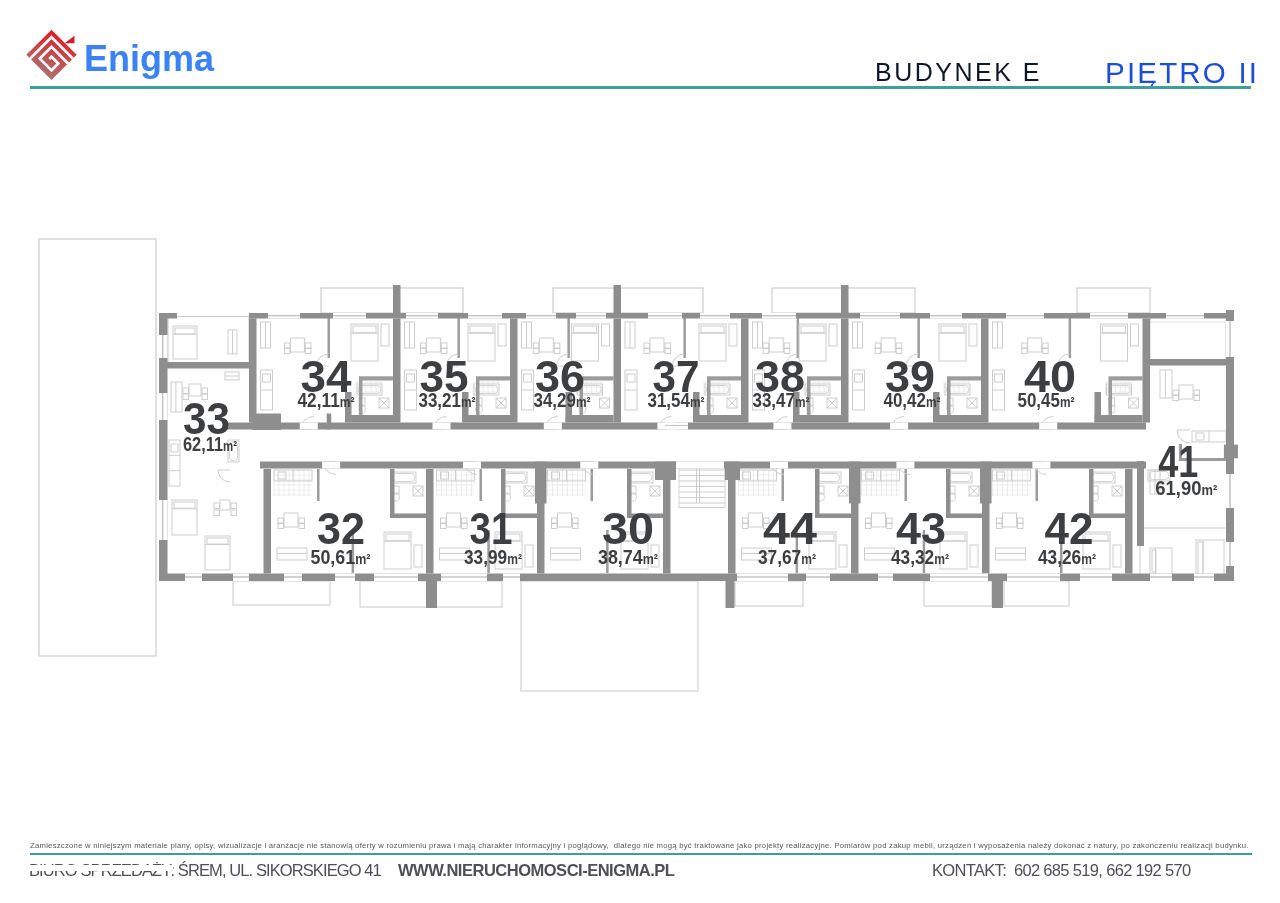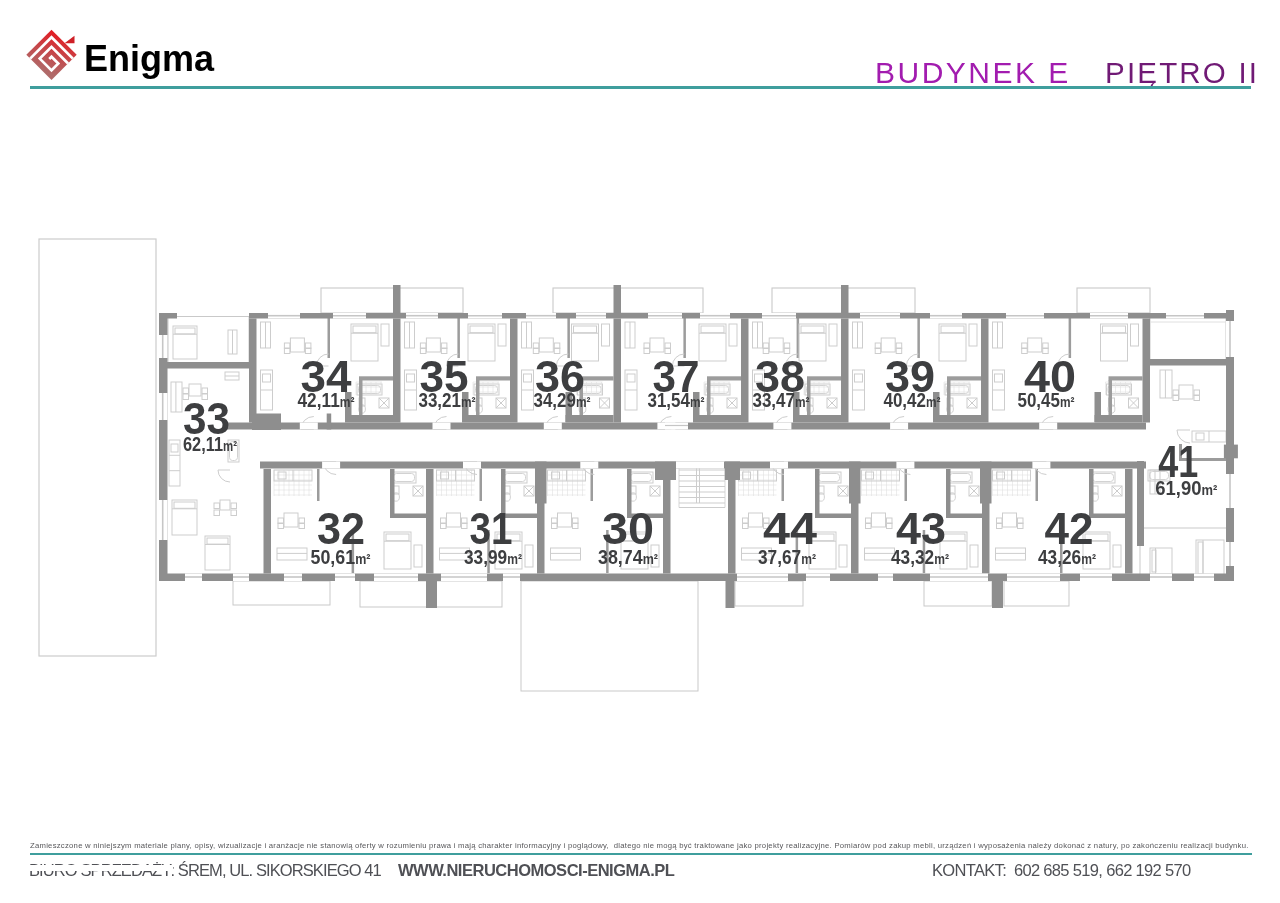--- a/index.html
+++ b/index.html
@@ -16,23 +16,23 @@
     </defs>
 <g transform="translate(26.5,27.8) rotate(45)">
 <rect x="-17.8" y="-17.8" width="35.6" height="35.6" fill="url(#lg)"></rect>
 <g stroke="#ffffff" stroke-width="2.7" fill="none">
 <path d="M17.8,-12.4 L-12.4,-12.4 L-12.4,17.8"></path>
 <path d="M17.8,-5.6 L-5.6,-5.6 L-5.6,11 L11,11 L11,1.4 L1.4,1.4 L1.4,4.6"></path>
 </g>
 </g>
 <path d="M39.5,16.3 L49.5,8.8 L49.5,16.3 Z" fill="#cf2027"></path>
 </svg>
-<div class="abs" style="left:84px;top:40.5px;font-size:36px;line-height:36px;font-weight:bold;color:#000000;">Enigma</div>
-<div class="abs" style="left:875px;top:58px;font-size:30px;line-height:29.5px;color:#a21caf;letter-spacing:2.5px;white-space:nowrap;">BUDYNEK E</div>
-<div class="abs" style="left:1105px;top:58px;font-size:29.5px;line-height:29.5px;color:#701a75;letter-spacing:2.2px;white-space:nowrap;">PIĘTRO II</div>
+<div class="abs" style="left:84px;top:40.5px;font-size:36px;line-height:36px;font-weight:bold;color:#3b82f6;">Enigma</div>
+<div class="abs" style="left:875px;top:58px;font-size:25px;line-height:29.5px;color:#0f172a;letter-spacing:2.5px;white-space:nowrap;">BUDYNEK E</div>
+<div class="abs" style="left:1105px;top:58px;font-size:29.5px;line-height:29.5px;color:#1d4ed8;letter-spacing:2.2px;white-space:nowrap;">PIĘTRO II</div>
 <div class="abs" style="left:30px;top:86.4px;width:1221px;height:2.2px;background:#3f9e9d;"></div>
 
 <svg class="abs" style="left:0;top:0" width="1280" height="903" viewBox="0 0 1280 903">
 <rect x="321.0" y="288.0" width="142.0" height="25.0" fill="none" stroke="#c9c9c9" stroke-width="1.1"></rect>
 <rect x="553.0" y="288.0" width="150.0" height="25.0" fill="none" stroke="#c9c9c9" stroke-width="1.1"></rect>
 <rect x="772.0" y="288.0" width="143.0" height="25.0" fill="none" stroke="#c9c9c9" stroke-width="1.1"></rect>
 <rect x="1077.0" y="288.0" width="73.0" height="25.0" fill="none" stroke="#c9c9c9" stroke-width="1.1"></rect>
 <rect x="1150.0" y="315.0" width="76.0" height="47.0" fill="none" stroke="#c9c9c9" stroke-width="1.0"></rect>
 <line x1="1150.0" y1="322.0" x2="1226.0" y2="322.0" stroke="#e0e0e0" stroke-width="1.0"></line>
 <rect x="233.0" y="581.0" width="97.0" height="24.0" fill="none" stroke="#c9c9c9" stroke-width="1.0"></rect>

